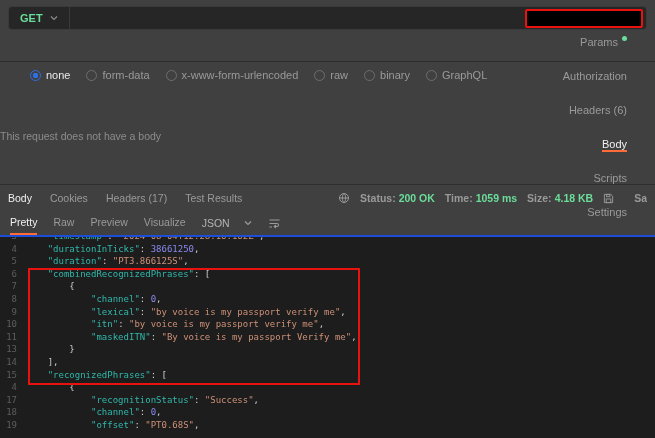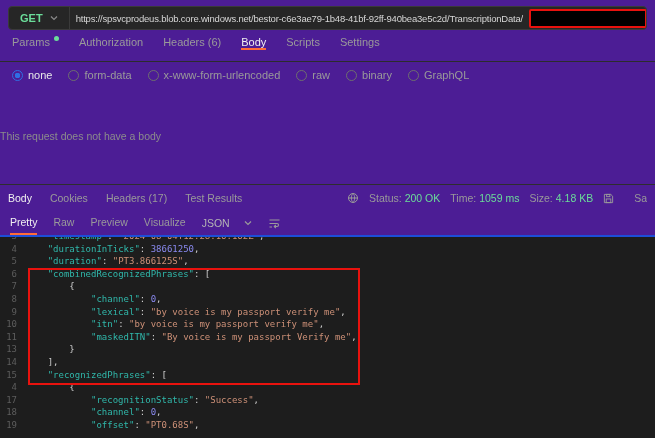--- a/index.html
+++ b/index.html
@@ -1,19 +1,19 @@
 <!DOCTYPE html>
 <html><head>
 <meta charset="utf-8">
 <style>
   * { margin:0; padding:0; box-sizing:border-box; }
   html,body { background:#111; }
   .app {
     position:relative; width:655px; height:438px; overflow:hidden;
-    background:#4c1d95; font-family:"Liberation Sans", sans-serif;
+    background:#404040; font-family:"Liberation Sans", sans-serif;
     color:#c7c7c7; font-size:11px;
   }
   
   .url-bar { display:flex; align-items:center; height:36px; padding:6px 8px; }
   .url-control {
     display:flex; align-items:center; flex:1; height:24px;
     background:#262626; border:1px solid #3a3a3a; border-radius:4px; overflow:hidden;
   }
   .method {
     display:flex; align-items:center; gap:7px; padding:0 11px; height:100%;
@@ -23,48 +23,48 @@
   .url-text {
     font-size:9.5px; letter-spacing:-0.2px; color:#d6d6d6; padding:0 6px;
     white-space:nowrap; overflow:hidden; flex:none;
   }
   .redaction {
     margin-left:auto; margin-right:3px; width:118px; height:19px; flex:none;
     background:#000; border:2px solid #e8120e; border-radius:2px;
   }
   
   .req-tabs {
-    display:flex; align-items:flex-start; gap:20px; padding:0 12px; height:26px;
-    border-bottom:1px solid #2c2c2c; color:#9a9a9a;
+    display:flex; align-items:flex-end; gap:20px; padding:0 28px; height:26px;
+    border-bottom:1px solid #2c2c2c; color:#9a9a9a;flex-direction:column;
   }
   .tab {
     display:flex; align-items:center; border-bottom:2px solid transparent; cursor:pointer;
   }
   .tab.active { color:#f0f0f0; border-bottom-color:#ff6c37; }
   .dot { width:5px; height:5px; border-radius:50%; background:#6bdd9a; margin-left:4px; margin-top:-8px; }
   
-  .body-modes { display:flex; align-items:center; gap:16px; padding:0 12px; height:26px; color:#9a9a9a; }
+  .body-modes { display:flex; align-items:center; gap:16px; padding:0 30px; height:26px; color:#9a9a9a; }
   .mode { display:flex; align-items:center; gap:5px; cursor:pointer; }
   .radio {
     width:11px; height:11px; border-radius:50%; border:1px solid #6e6e6e; flex:none;
   }
   .mode.selected .radio {
     border-color:#2f6fe4;
     background:radial-gradient(circle, #2f6fe4 0 2.6px, transparent 3px);
   }
   .mode.selected { color:#e8e8e8; }
   
   .empty-area { height:96px; display:flex; align-items:center; justify-content:flex-start; color:#8c8c8c; font-size:10.5px; }
   
   .response { border-top:1px solid #2e2e2e; height:254px; }
   .resp-header { display:flex; align-items:center; height:26px; padding:0 8px; font-size:10.5px; color:#9a9a9a; }
   .resp-tabs { display:flex; gap:18px; align-items:center; }
   .resp-tab { cursor:pointer; }
   .resp-tab.active { color:#f0f0f0; }
-  .resp-meta { margin-left:auto; display:flex; align-items:center; gap:10px; white-space:nowrap; overflow:hidden; }
+  .resp-meta { margin-left:auto; display:flex; align-items:center; gap:10px; white-space:nowrap; overflow:hidden;font-weight:bold; }
   .meta-pair { display:flex; gap:3px; }
   .meta-label { color:#9a9a9a; }
   .meta-value { color:#6bdd9a; }
   .save-btn { display:flex; align-items:center; gap:20px; color:#9a9a9a; cursor:pointer; flex:none; }
   
   .resp-toolbar {
     display:flex; align-items:stretch; gap:16px; height:26px; padding:0 10px;
     border-bottom:2px solid #1d4ed8; font-size:10.5px; color:#9a9a9a;
   }
   .view-tab { display:flex; align-items:center; border-bottom:2px solid transparent; cursor:pointer; }
@@ -99,21 +99,20 @@
   <div class="url-bar">
     <div class="url-control">
       <div class="method">
         <span>GET</span>
         <span>
           <svg width="8" height="8" viewBox="0 0 8 8">
               <path d="M1 2.5 L4 5.5 L7 2.5" stroke="#8a8a8a" stroke-width="1.2" fill="none"></path>
             </svg>
         </span>
       </div>
-      <span class="url-text">https://spsvcprodeus.blob.core.windows.net/bestor-c6e3ae79-1b48-41bf-92ff-940bea3e5c2d/TranscriptionData/</span>
       <div class="redaction"></div>
     </div>
   </div>
 
   <div class="req-tabs">
     <div class="tab">
       <span>Params</span>
       <span class="dot"></span>
     </div>
     <div class="tab">

